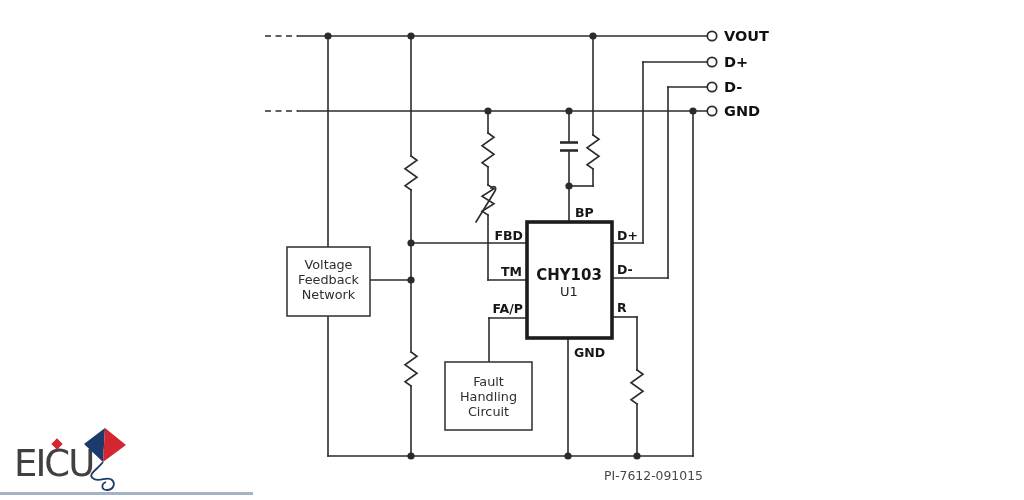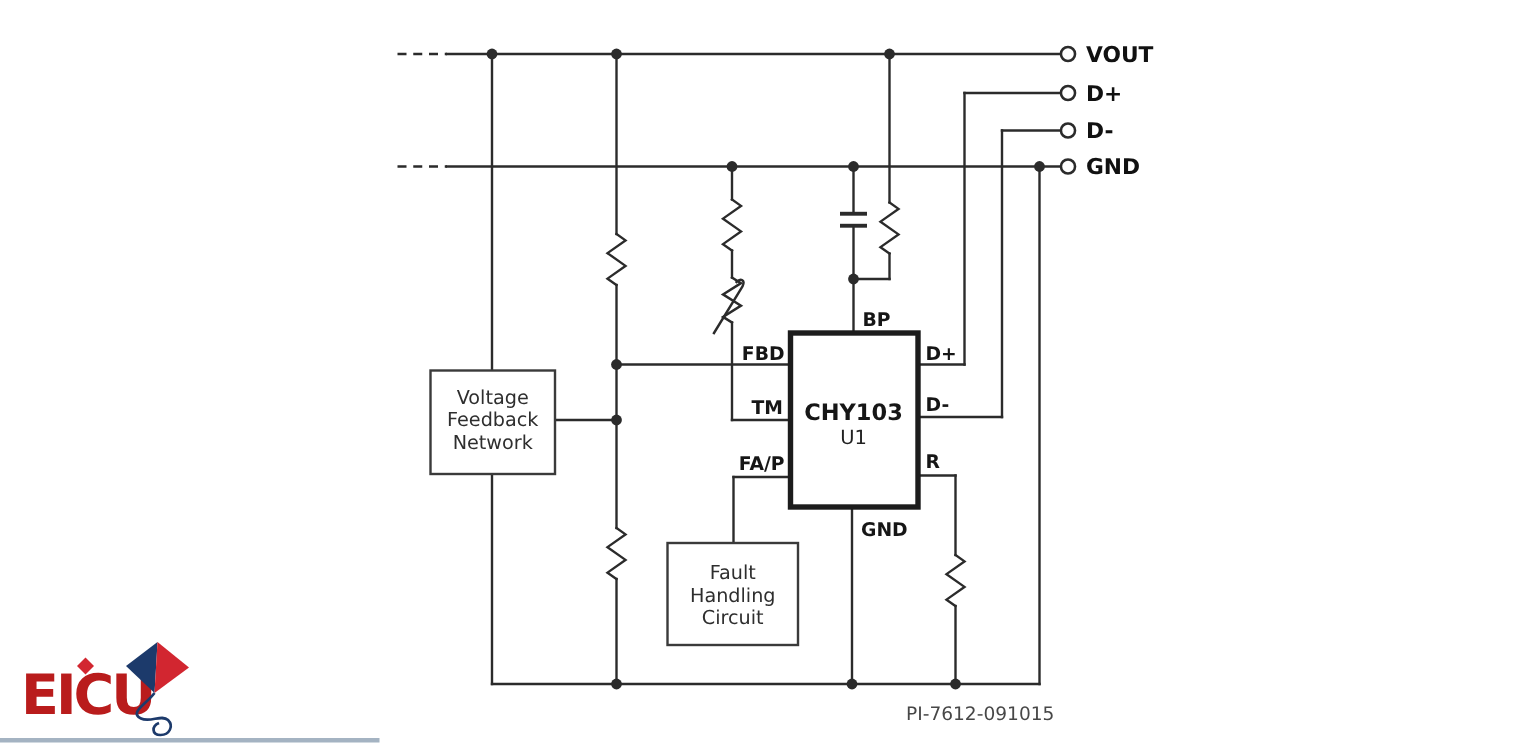--- a/index.html
+++ b/index.html
@@ -14,22 +14,22 @@
   .boxrect{fill:#ffffff;stroke:#3a3a3a;stroke-width:1.6;}
   .icrect{fill:#ffffff;stroke:#1c1c1c;stroke-width:3.6;}
   .pin-lbl{font:bold 12.5px "DejaVu Sans",sans-serif;fill:#161616;}
   .term-lbl{font:bold 14.5px "DejaVu Sans",sans-serif;fill:#111111;}
   .ic-name{font:bold 15px "DejaVu Sans",sans-serif;fill:#161616;text-anchor:middle;}
   .ic-des{font:13px "DejaVu Sans",sans-serif;fill:#222222;text-anchor:middle;}
   .box-txt{font:12.8px "DejaVu Sans",sans-serif;fill:#2e2e2e;text-anchor:middle;}
   .pn-txt{font:12.4px "DejaVu Sans",sans-serif;fill:#474747;}
   .anchor-end{text-anchor:end;}
   #logo{position:absolute;left:14px;top:444px;width:130px;height:50px;}
-  #logo-text{position:absolute;left:0;top:0;font-weight:bold;font-size:37px;
-             letter-spacing:-2px;color:#b91c1c;line-height:40px;}
+  #logo-text{position:absolute;left:0;top:0;font-weight:normal;font-size:37px;
+             letter-spacing:-2px;color:#404040;line-height:40px;}
   #logo-spark{position:absolute;left:39px;top:-4px;width:8px;height:8px;
               background:#d22630;transform:rotate(45deg);}
   #logo-kite{position:absolute;left:68px;top:-20px;}
   #footer-rule{position:absolute;left:0;top:492px;width:253px;height:3px;background:#a4b3c2;}
 </style>
 </head>
 <body>
 
 <div id="stage">
 

